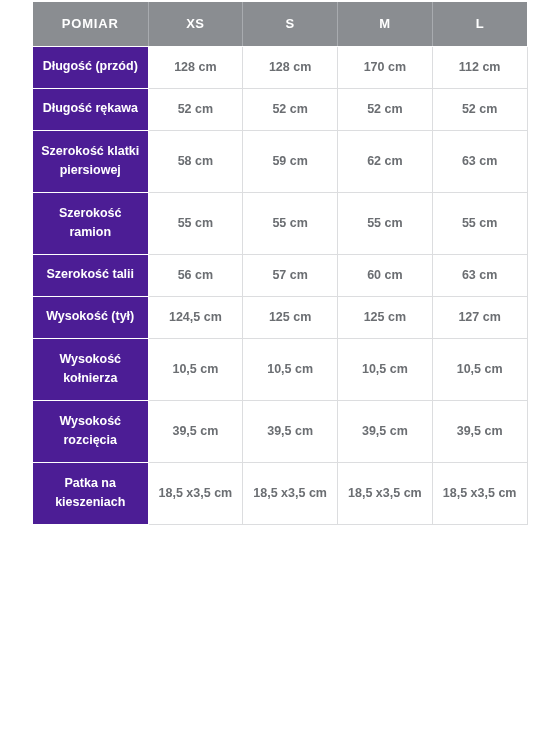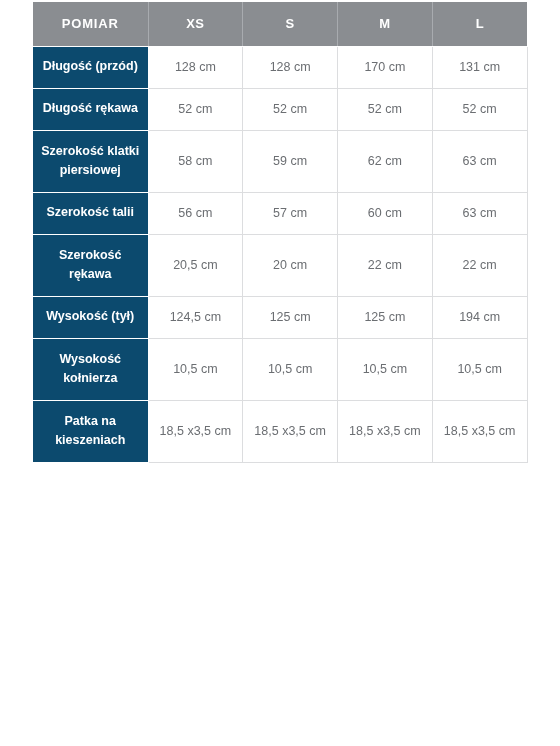--- a/index.html
+++ b/index.html
@@ -53,35 +53,35 @@
     border-right: 1px solid #a8abaf;
     border-bottom: 1px solid #ffffff;
   }
   thead th:last-child { border-right: none; }
   thead th.hdr-measure {
     letter-spacing: 0.8px;
   }
 
   
   tbody th.row-label {
-    background: #0c4a6e;
+    background: #4c1d95;
     color: #ffffff;
     font-size: 12.5px;
     font-weight: bold;
     line-height: 1.55;
     border-bottom: 1px solid #ffffff;
     border-right: 1px solid #ffffff;
   }
 
   
   tbody td.value {
     background: #ffffff;
     color: #6b6e72;
     font-size: 12.5px;
-    font-weight: normal;
+    font-weight: bold;
     line-height: 1.5;
     border: 1px solid #dcdddf;
   }
   tbody tr.r-1line th.row-label,
   tbody tr.r-1line td.value { height: 42px; }
   tbody tr.r-2line th.row-label,
   tbody tr.r-2line td.value { height: 62px; }
 
   tbody td.value + td.value { border-left: none; }
   tbody tr + tr td.value { border-top: none; }
@@ -107,63 +107,70 @@
           <th>M</th>
           <th>L</th>
         </tr>
       </thead>
       <tbody id="table-body">
           <tr class="r-1line">
             <th class="row-label">Długość (przód)</th>
             <td class="value">128 cm</td>
             <td class="value">128 cm</td>
             <td class="value">170 cm</td>
-            <td class="value">131 cm</td>
+            <td class="value">112 cm</td>
           </tr>
           <tr class="r-1line">
             <th class="row-label">Długość rękawa</th>
             <td class="value">52 cm</td>
             <td class="value">52 cm</td>
             <td class="value">52 cm</td>
             <td class="value">52 cm</td>
           </tr>
           <tr class="r-2line">
             <th class="row-label">Szerokość klatki piersiowej</th>
             <td class="value">58 cm</td>
             <td class="value">59 cm</td>
             <td class="value">62 cm</td>
             <td class="value">63 cm</td>
           </tr>
+          <tr class="r-2line">
+            <th class="row-label">Szerokość ramion</th>
+            <td class="value">55 cm</td>
+            <td class="value">55 cm</td>
+            <td class="value">55 cm</td>
+            <td class="value">55 cm</td>
+          </tr>
           <tr class="r-1line">
             <th class="row-label">Szerokość talii</th>
             <td class="value">56 cm</td>
             <td class="value">57 cm</td>
             <td class="value">60 cm</td>
             <td class="value">63 cm</td>
           </tr>
-          <tr class="r-2line">
-            <th class="row-label">Szerokość rękawa</th>
-            <td class="value">20,5 cm</td>
-            <td class="value">20 cm</td>
-            <td class="value">22 cm</td>
-            <td class="value">22 cm</td>
-          </tr>
           <tr class="r-1line">
             <th class="row-label">Wysokość (tył)</th>
             <td class="value">124,5 cm</td>
             <td class="value">125 cm</td>
             <td class="value">125 cm</td>
-            <td class="value">194 cm</td>
+            <td class="value">127 cm</td>
           </tr>
           <tr class="r-2line">
             <th class="row-label">Wysokość kołnierza</th>
             <td class="value">10,5 cm</td>
             <td class="value">10,5 cm</td>
             <td class="value">10,5 cm</td>
             <td class="value">10,5 cm</td>
+          </tr>
+          <tr class="r-2line">
+            <th class="row-label">Wysokość rozcięcia</th>
+            <td class="value">39,5 cm</td>
+            <td class="value">39,5 cm</td>
+            <td class="value">39,5 cm</td>
+            <td class="value">39,5 cm</td>
           </tr>
           <tr class="r-2line">
             <th class="row-label">Patka na kieszeniach</th>
             <td class="value">18,5 x3,5 cm</td>
             <td class="value">18,5 x3,5 cm</td>
             <td class="value">18,5 x3,5 cm</td>
             <td class="value">18,5 x3,5 cm</td>
           </tr>
         </tbody>
     </table>

